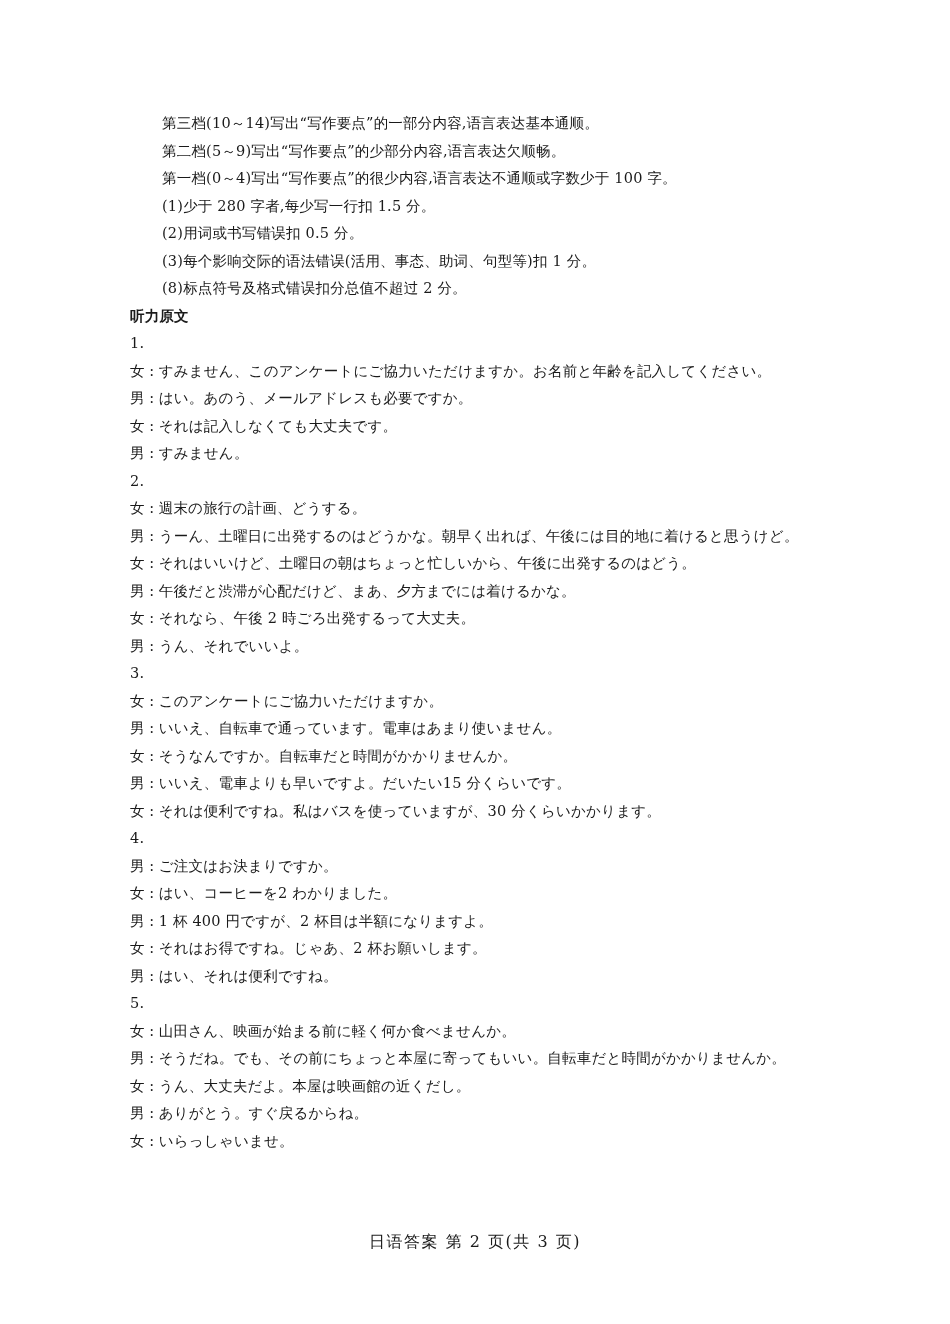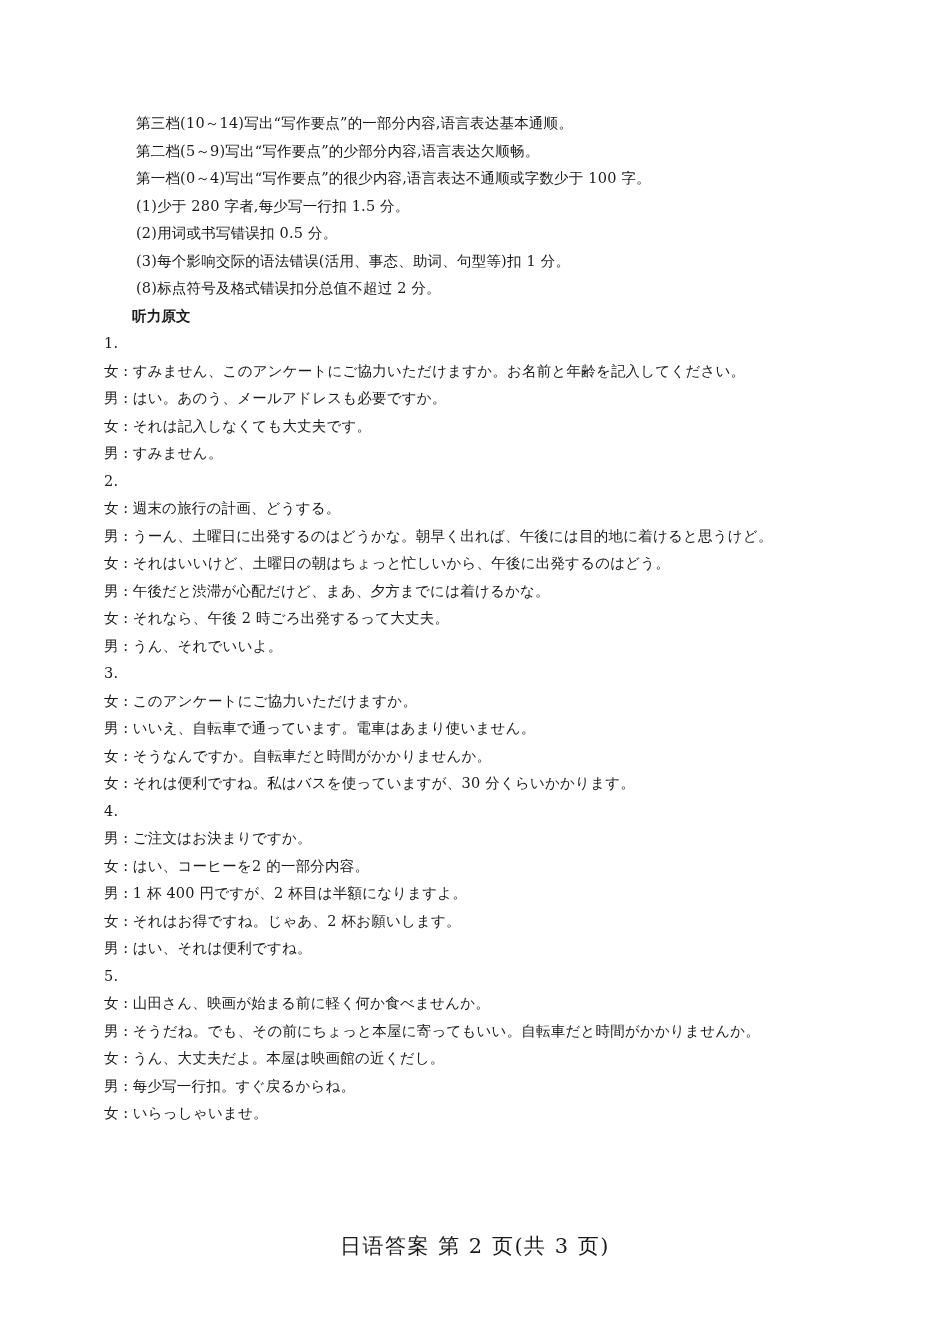--- a/index.html
+++ b/index.html
@@ -17,55 +17,54 @@
     }
     .page {
       position: absolute;
       left: 0;
       top: 0;
       width: 950px;
       height: 1324px;
     }
     .content {
       position: absolute;
-      left: 104px;
+      left: 130px;
       top: 110px;
       width: 740px;
     }
     .line {
       height: 27.5px;
       line-height: 27.5px;
       font-size: 14.5px;
       white-space: nowrap;
       letter-spacing: 0.2px;
     }
     .indent {
       padding-left: 32px;
     }
     .heading {
       font-family: "DejaVu Sans", "Liberation Sans", sans-serif;
       font-weight: bold;
       font-size: 14.5px;
-      margin-left: 28px;
     }
     .speaker {
       display: inline-block;
     }
     .colon {
       display: inline-block;
       width: 14px;
       text-align: center;
     }
     .footer {
       position: absolute;
       top: 1232px;
       left: 0;
       width: 950px;
       text-align: center;
-      font-size: 21px;
+      font-size: 16px;
       letter-spacing: 1.5px;
     }
   </style>
 </head>
 <body>
 
 <div class="page">
   <div class="content">
 
     <div class="line indent">第三档(10～14)写出“写作要点”的一部分内容,语言表达基本通顺。</div>
@@ -94,38 +93,39 @@
       <div class="line"><span class="speaker">男</span><span class="colon">:</span><span>午後だと渋滞が心配だけど、まあ、夕方までには着けるかな。</span></div>
       <div class="line"><span class="speaker">女</span><span class="colon">:</span><span>それなら、午後 2 時ごろ出発するって大丈夫。</span></div>
       <div class="line"><span class="speaker">男</span><span class="colon">:</span><span>うん、それでいいよ。</span></div>
     </div>
 
     <div>
       <div class="line">3.</div>
       <div class="line"><span class="speaker">女</span><span class="colon">:</span><span>このアンケートにご協力いただけますか。</span></div>
       <div class="line"><span class="speaker">男</span><span class="colon">:</span><span>いいえ、自転車で通っています。電車はあまり使いません。</span></div>
       <div class="line"><span class="speaker">女</span><span class="colon">:</span><span>そうなんですか。自転車だと時間がかかりませんか。</span></div>
+      <div class="line"><span class="speaker">男</span><span class="colon">:</span><span>いいえ、電車よりも早いですよ。だいたい15 分くらいです。</span></div>
       <div class="line"><span class="speaker">女</span><span class="colon">:</span><span>それは便利ですね。私はバスを使っていますが、30 分くらいかかります。</span></div>
     </div>
 
     <div>
       <div class="line">4.</div>
       <div class="line"><span class="speaker">男</span><span class="colon">:</span><span>ご注文はお決まりですか。</span></div>
-      <div class="line"><span class="speaker">女</span><span class="colon">:</span><span>はい、コーヒーを2 的一部分内容。</span></div>
+      <div class="line"><span class="speaker">女</span><span class="colon">:</span><span>はい、コーヒーを2 わかりました。</span></div>
       <div class="line"><span class="speaker">男</span><span class="colon">:</span><span>1 杯 400 円ですが、2 杯目は半額になりますよ。</span></div>
       <div class="line"><span class="speaker">女</span><span class="colon">:</span><span>それはお得ですね。じゃあ、2 杯お願いします。</span></div>
       <div class="line"><span class="speaker">男</span><span class="colon">:</span><span>はい、それは便利ですね。</span></div>
     </div>
 
     <div>
       <div class="line">5.</div>
       <div class="line"><span class="speaker">女</span><span class="colon">:</span><span>山田さん、映画が始まる前に軽く何か食べませんか。</span></div>
       <div class="line"><span class="speaker">男</span><span class="colon">:</span><span>そうだね。でも、その前にちょっと本屋に寄ってもいい。自転車だと時間がかかりませんか。</span></div>
       <div class="line"><span class="speaker">女</span><span class="colon">:</span><span>うん、大丈夫だよ。本屋は映画館の近くだし。</span></div>
-      <div class="line"><span class="speaker">男</span><span class="colon">:</span><span>每少写一行扣。すぐ戻るからね。</span></div>
+      <div class="line"><span class="speaker">男</span><span class="colon">:</span><span>ありがとう。すぐ戻るからね。</span></div>
     </div>
 
     <div>
       <div class="line"><span class="speaker">女</span><span class="colon">:</span><span>いらっしゃいませ。</span></div>
     </div>
 
   </div>
 
   <div class="footer">日语答案  第 2 页(共 3 页)</div>
 </div>

